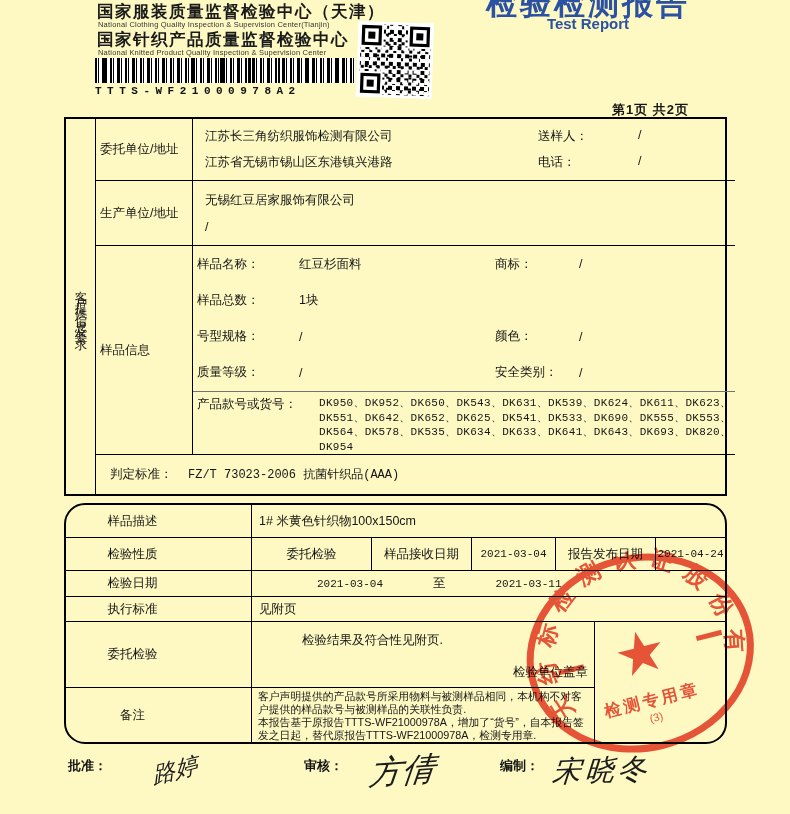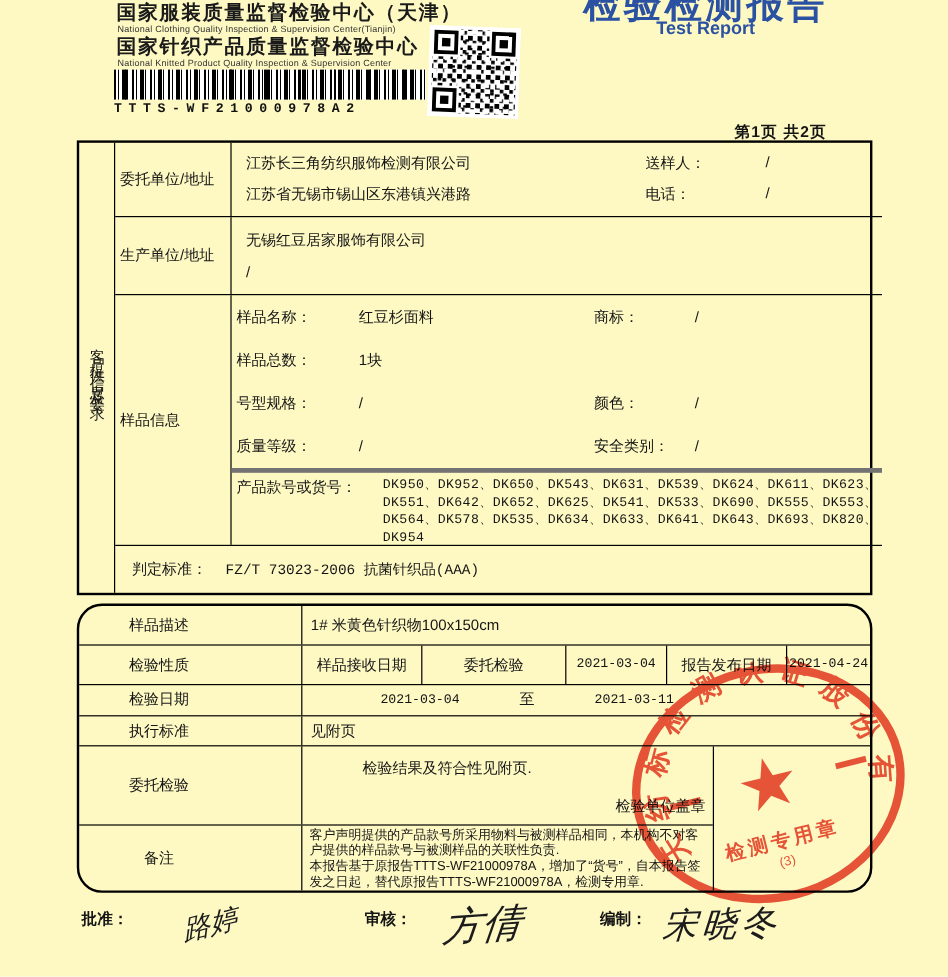--- a/index.html
+++ b/index.html
@@ -35,21 +35,21 @@
   .addr .main{width:333px;}
   .kv{display:flex;}
   .kv .k{width:62px;}
   .kv .v{margin-left:38px;}
   .r3-content{flex:1;display:flex;flex-direction:column;}
   .fields{height:146px;display:flex;flex-direction:column;justify-content:space-around;padding-left:4px;}
   .frow{display:flex;align-items:center;height:36px;}
   .fl{width:102px;}
   .fv{width:196px;}
   .fl2{width:84px;}
-  .skus{border-top:4px solid #737373;flex:1;display:flex;padding:4px 0 0 4px;box-sizing:border-box;}
+  .skus{border-top:1px solid #737373;flex:1;display:flex;padding:4px 0 0 4px;box-sizing:border-box;}
   .sku-label{width:122px;flex-shrink:0;}
   .sku-list{width:416px;font-family:"Liberation Mono",monospace;font-size:11px;line-height:14.5px;letter-spacing:.3px;}
   .r4 .jl{width:78px;}
   .r4 .jv{font-family:"Liberation Mono",monospace;font-size:12px;}
   .sec2{top:503px;display:flex;flex-direction:column;border-radius:21px;}
   .lbl2{width:186px;border-right:1px solid #000;display:flex;align-items:center;justify-content:center;
         padding-right:52px;box-sizing:border-box;flex-shrink:0;}
   .rs1{height:33px;}.rs2{height:33px;}.rs3{height:26px;}.rs4{height:25px;}
   .cellpad{display:flex;align-items:center;padding-left:7px;flex:1;}
   .mono{font-family:"Liberation Mono",monospace;font-size:11px;}
@@ -214,22 +214,22 @@
 
   <div class="tbl sec2">
 
     <div class="row rs1">
       <div class="lbl2">样品描述</div>
       <div class="cellpad">1# 米黄色针织物100x150cm</div>
     </div>
 
     <div class="row rs2">
       <div class="lbl2">检验性质</div>
+      <div class="nat-cell nc1">委托检验</div>
       <div class="nat-cell nc2">样品接收日期</div>
-      <div class="nat-cell nc1">委托检验</div>
       <div class="nat-cell nc3 mono">2021-03-04</div>
       <div class="nat-cell nc4">报告发布日期</div>
       <div class="nat-cell nc5 mono">2021-04-24</div>
     </div>
 
     <div class="row rs3">
       <div class="lbl2">检验日期</div>
       <div class="dateline">
         <span class="mono">2021-03-04</span>
         <span class="sep">至</span>

